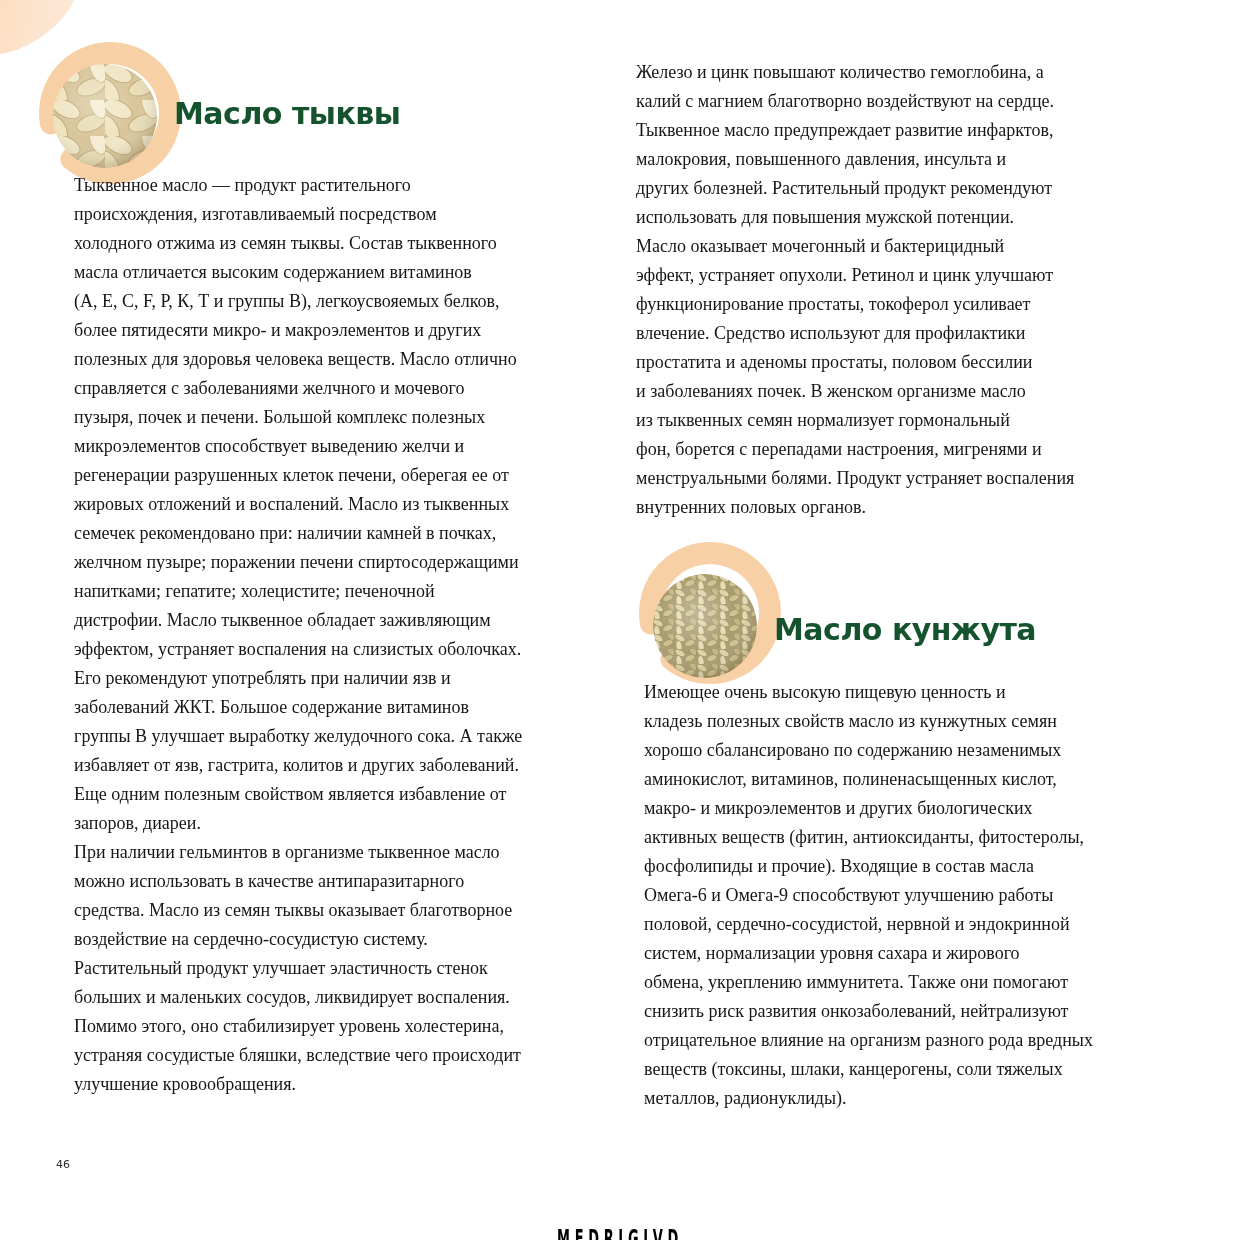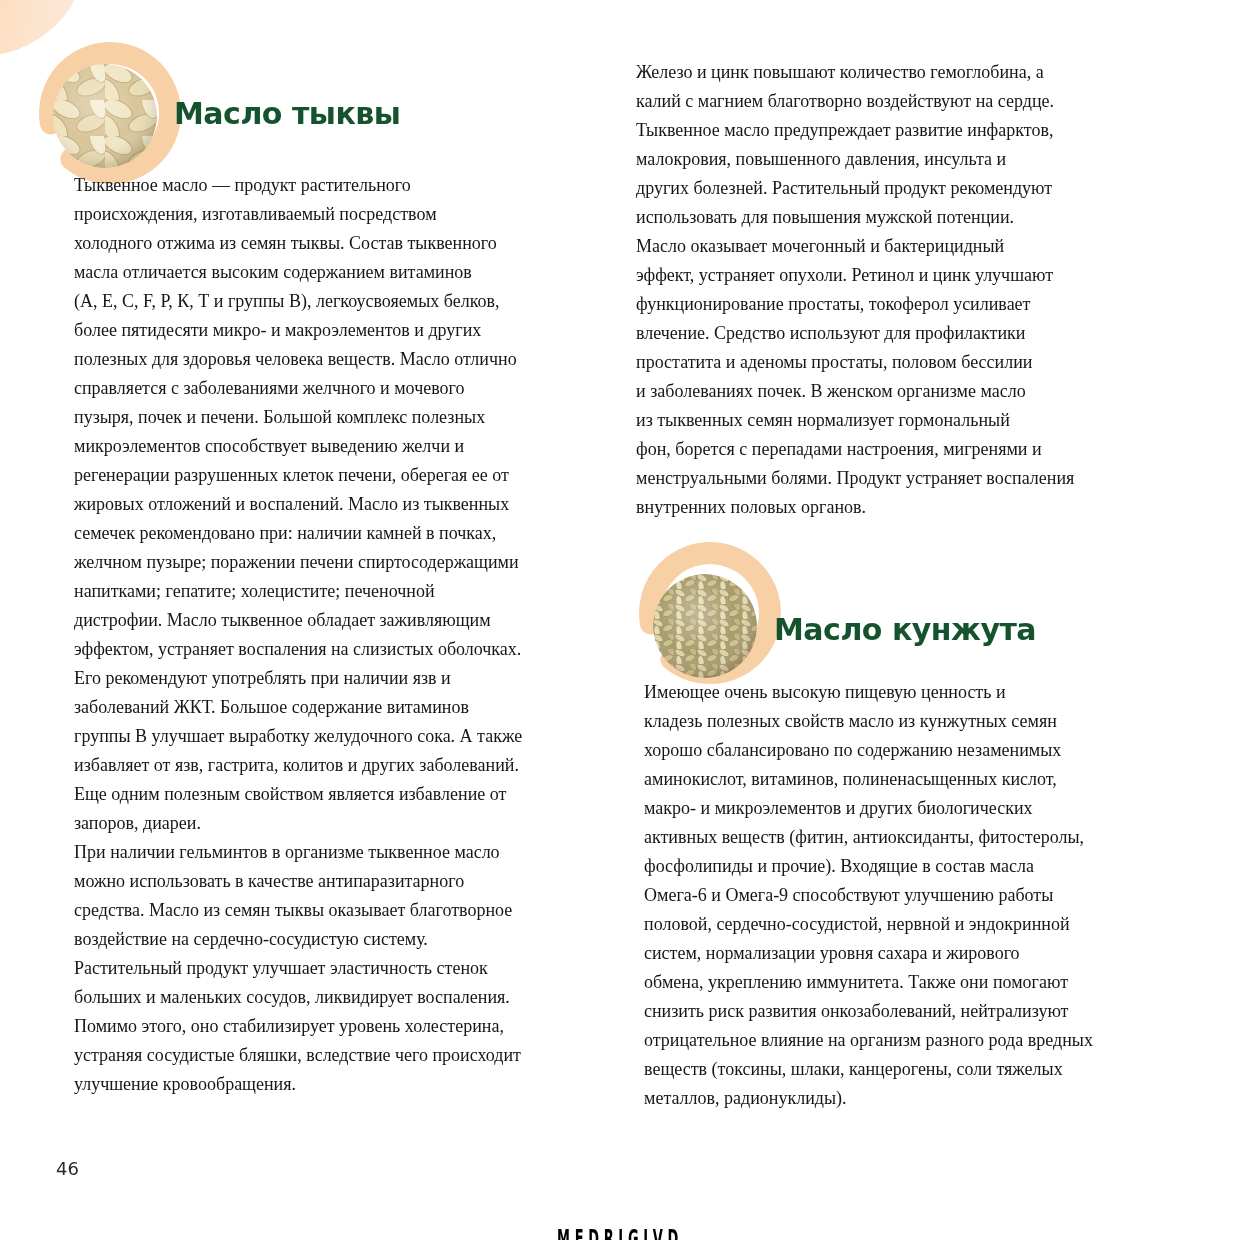--- a/index.html
+++ b/index.html
@@ -40,21 +40,21 @@
     position:absolute;
     white-space:pre-line;
     font-size:18px;
     line-height:29px;
     color:#161616;
   }
   .footer-pagenum{
     position:absolute;
     left:56px;top:1158px;
     font-family:"DejaVu Sans",sans-serif;
-    font-size:18px;color:#2b2b2b;
+    font-size:11px;color:#2b2b2b;
   }
   .footer-logo{
     position:absolute;
     left:50%;top:1224px;
     transform:translateX(-50%);
     text-align:left;
   }
   .footer-logo .logo-inner{
     display:inline-block;
     font-family:"DejaVu Sans",sans-serif;

